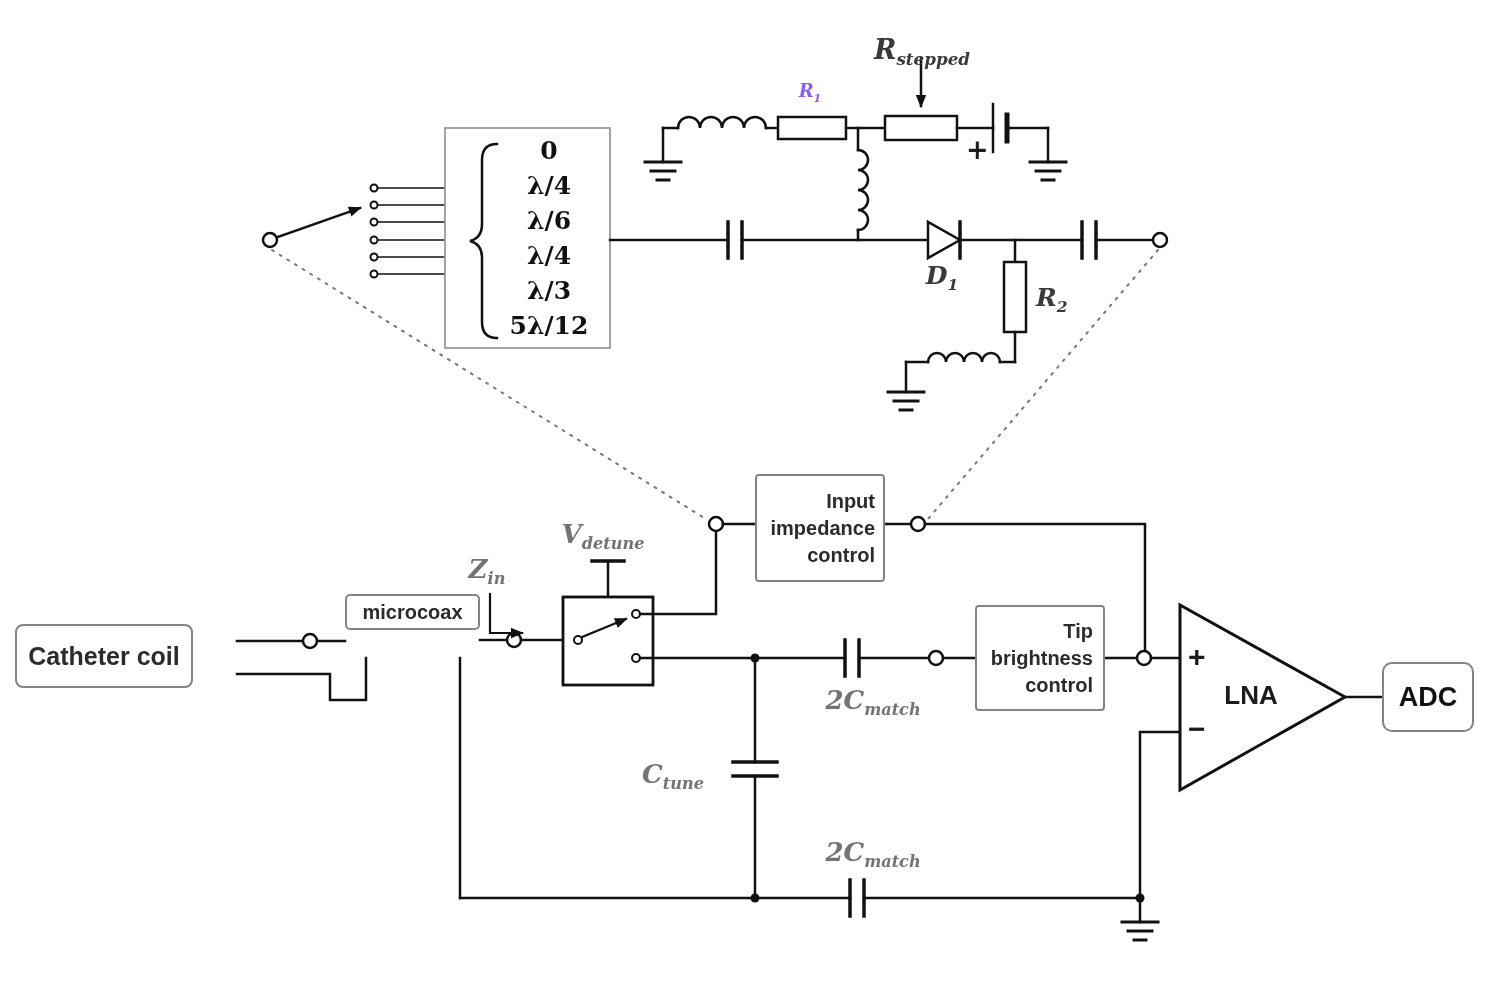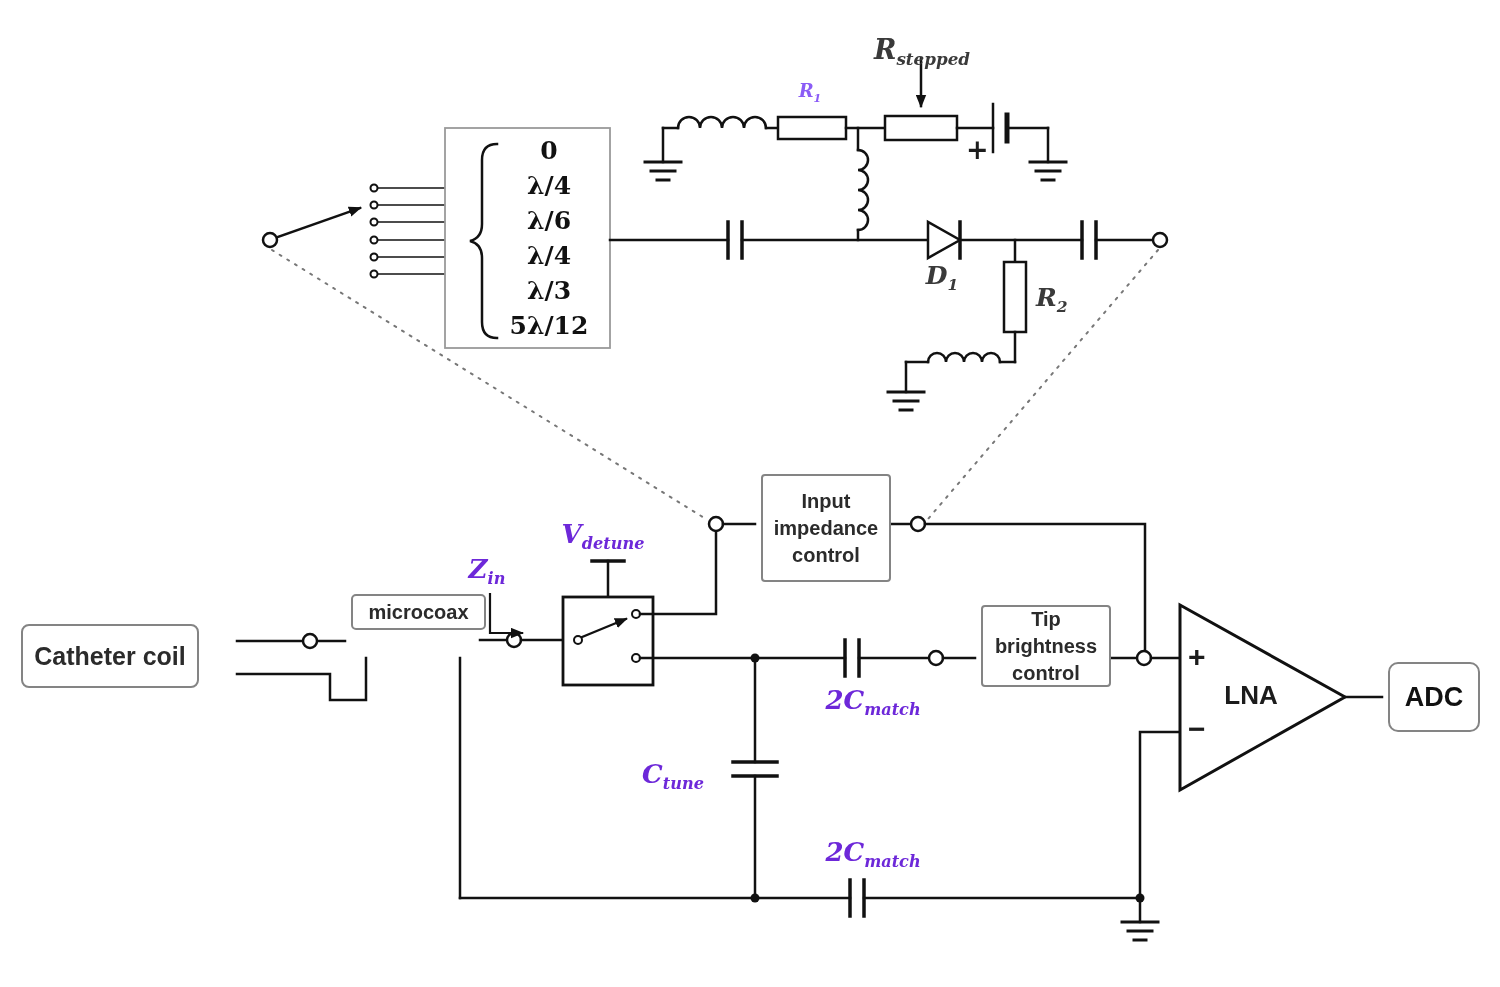--- a/index.html
+++ b/index.html
@@ -9,34 +9,33 @@
     background:#ffffff;
     font-family:"Liberation Sans", sans-serif;
     overflow:hidden;
   }
   #wires{position:absolute;left:0;top:0;}
   .box{
     position:absolute;
     background:#ffffff;
     border:2px solid #848484;
     display:flex;align-items:center;justify-content:center;
-    text-align:center;color:#2b2b2b;
+    text-align:right;color:#2b2b2b;
     box-sizing:border-box;
-    margin-left:6px;
   }
   .label{
     position:absolute;
     color:#1c1c1c;
     white-space:nowrap;
   }
   .math{
     font-family:"DejaVu Serif", serif;
     font-style:italic;
     font-weight:bold;
-    color:#6d28d9;
+    color:#737373;
   }
   .math sub{
     font-size:0.62em;
     font-style:italic;
     line-height:0;
   }
   .center{text-align:center;}
   .delay-list{
     position:absolute;left:493px;top:133px;width:112px;
     font-family:"DejaVu Serif", serif;font-weight:bold;
@@ -272,21 +271,21 @@
     <span>R</span><sub>2</sub>
   </div>
   <div class="label" style="left:966px;top:134px;font-size:27px;font-weight:bold;font-family:'DejaVu Serif',serif;">+</div>
 
   <div class="box" style="left:15px;top:624px;width:178px;height:64px;border-radius:8px;font-size:25px;font-weight:bold;">Catheter coil</div>
 
   <div class="box" style="left:345px;top:594px;width:135px;height:36px;border-radius:5px;font-size:20px;font-weight:600;">microcoax</div>
 
   <div class="box" style="left:755px;top:474px;width:130px;height:108px;border-radius:4px;font-size:20px;font-weight:600;line-height:1.35;padding:0 8px;">Input impedance control</div>
 
-  <div class="box" style="left:975px;top:605px;width:130px;height:82px;border-radius:4px;font-size:20px;font-weight:600;line-height:1.35;padding:0 10px;">Tip brightness control</div>
+  <div class="box" style="left:975px;top:605px;width:130px;height:106px;border-radius:4px;font-size:20px;font-weight:600;line-height:1.35;padding:0 10px;">Tip brightness control</div>
 
   <div class="box" style="left:1382px;top:662px;width:92px;height:70px;border-radius:10px;font-size:27px;font-weight:bold;color:#111;">ADC</div>
 
   <div class="label math center" style="left:437px;top:554px;width:100px;font-size:26px;">
     <span>Z</span><sub>in</sub>
   </div>
 
   <div class="label math center" style="left:523px;top:519px;width:160px;font-size:26px;">
     <span>V</span><sub>detune</sub>
   </div>

